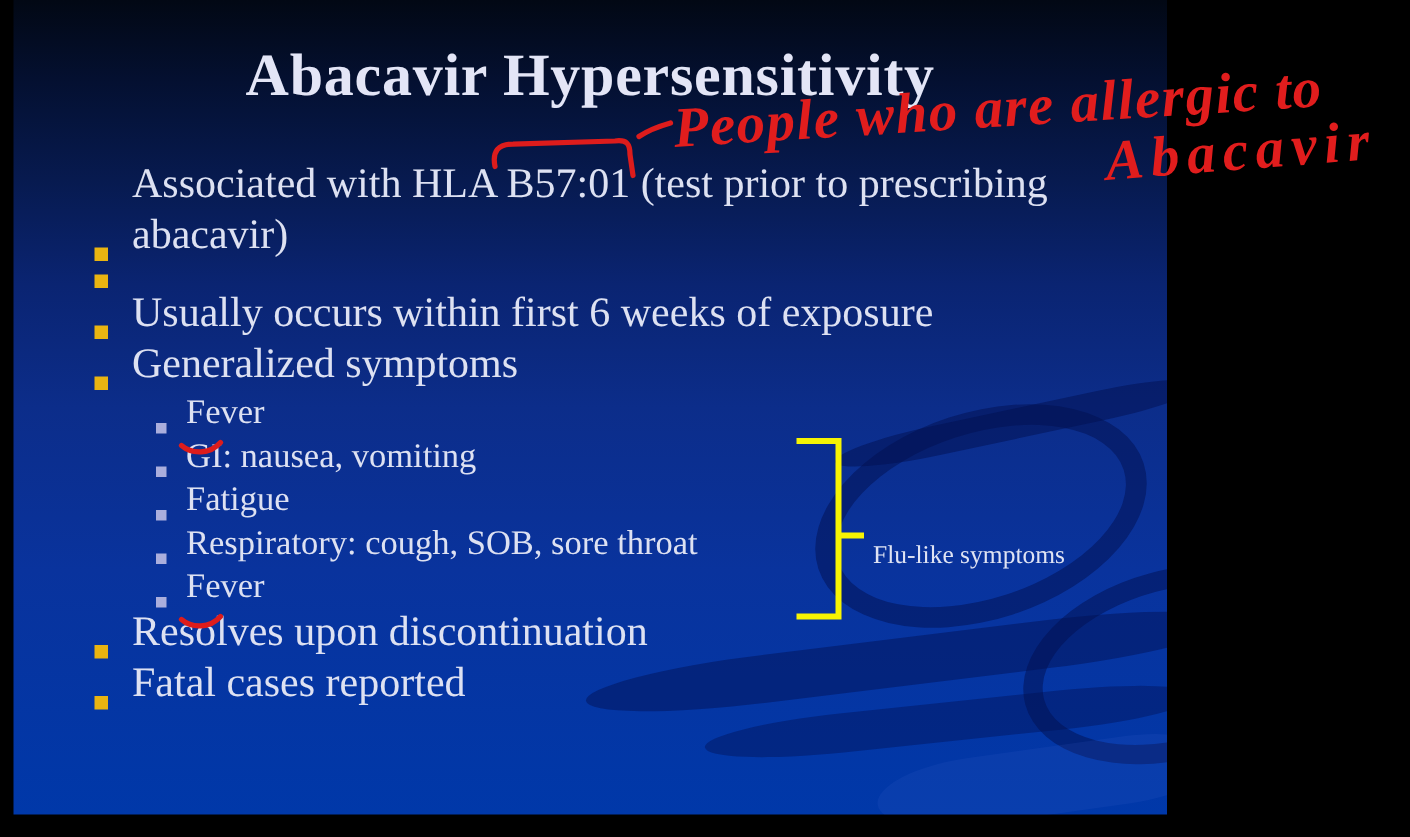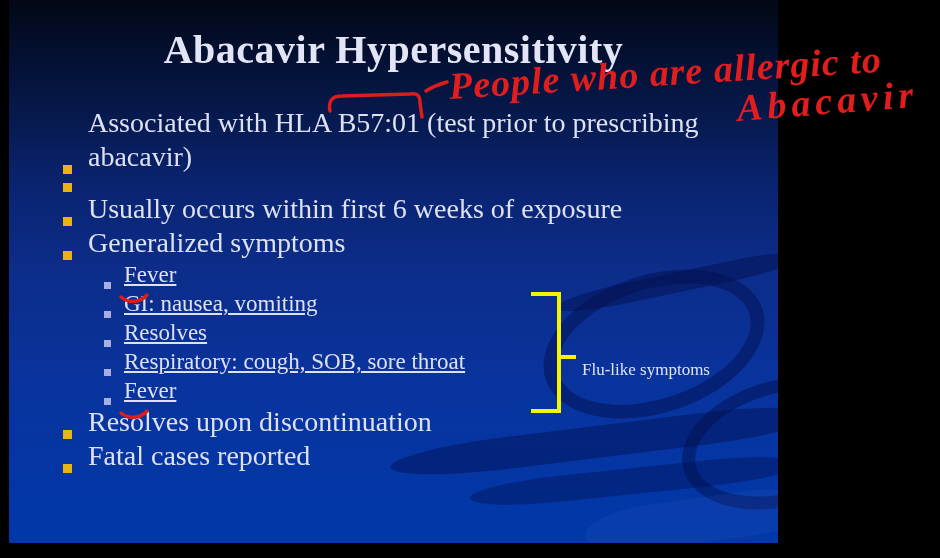--- a/index.html
+++ b/index.html
@@ -18,21 +18,21 @@
   .band2{left:460px;top:468px;width:330px;height:26px;transform:rotate(-6deg);background:rgba(2,16,80,.4);}
   .band3{left:545px;top:272px;width:250px;height:20px;transform:rotate(-12deg);background:rgba(2,16,80,.5);}
   .streak{left:575px;top:498px;width:230px;height:45px;transform:rotate(-8deg);background:rgba(70,110,210,.12);}
   
   .title{margin:16px;padding-top:10px;text-align:center;font-size:40px;font-weight:bold;
          color:#e3e5f6;letter-spacing:.5px;}
   
   .content{position:absolute;left:54px;top:106px;width:700px;}
   .row{display:flex;align-items:flex-end;}
   .l1{font-size:28px;line-height:34px;color:#dde1f2;}
-  .l2{font-size:23px;line-height:29px;color:#dde1f2;margin-left:41px;text-decoration:underline;}
+  .l2{font-size:23px;line-height:29px;color:#dde1f2;margin-left:41px;}
   .sq{flex:0 0 auto;display:inline-block;}
   .l1 .sq{width:9px;height:9px;background:#e9b411;margin:9px 16px 0 0;}
   .l2 .sq{width:7px;height:7px;background:#aaaedd;margin:8px 13px 0 0;}
   .l1 .txt{max-width:660px;}
   
   .flu-label{position:absolute;left:582px;top:347px;font-size:17px;color:#dfe3f3;white-space:nowrap;margin-top:13px;}
   
   .overlay{position:absolute;left:0;top:0;pointer-events:none;}
   .hand{position:absolute;color:#e11d1d;font-style:italic;font-weight:600;white-space:nowrap;
         transform-origin:left center;}
@@ -74,21 +74,21 @@
       <div class="row l2">
         <span class="sq"></span>
         <span class="txt">Fever</span>
       </div>
       <div class="row l2">
         <span class="sq"></span>
         <span class="txt">GI: nausea, vomiting</span>
       </div>
       <div class="row l2">
         <span class="sq"></span>
-        <span class="txt">Resolves</span>
+        <span class="txt">Fatigue</span>
       </div>
       <div class="row l2">
         <span class="sq"></span>
         <span class="txt">Respiratory: cough, SOB, sore throat</span>
       </div>
       <div class="row l2">
         <span class="sq"></span>
         <span class="txt">Fever</span>
       </div>
       <div class="row l1">

